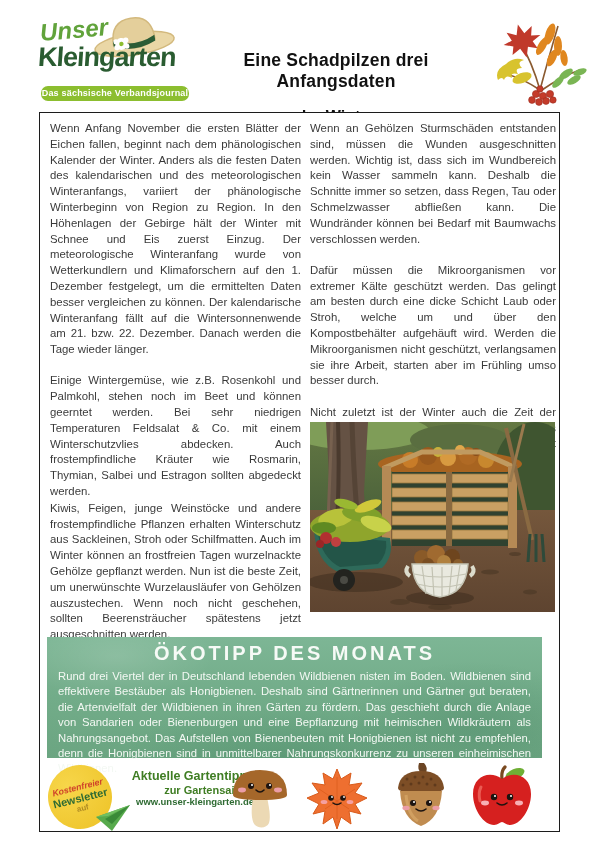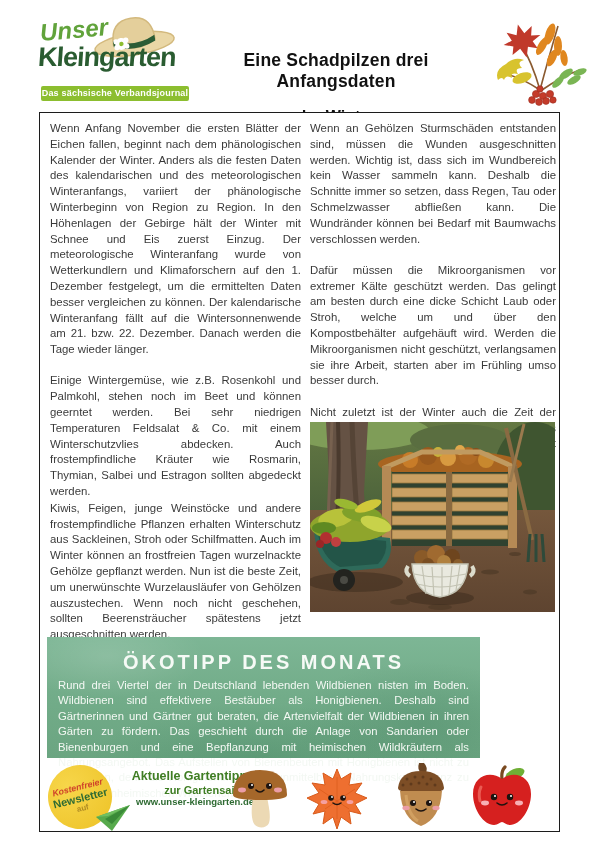--- a/index.html
+++ b/index.html
@@ -6,41 +6,41 @@
   body { background:#ffffff; font-family:"Liberation Sans", sans-serif; }
   .page { position:relative; width:600px; height:849px; background:#ffffff; overflow:hidden; }
 
   
   .logo-unser { position:absolute; left:40px; top:16px; font-size:24px; font-weight:bold; font-style:italic;
                 color:#61a33b; transform:rotate(-5deg); letter-spacing:0px; }
   .logo-hat { position:absolute; left:90px; top:8px; }
   .logo-kleingarten { position:absolute; left:38px; top:42px; font-size:27px; font-weight:bold;
                 color:#2a5c31; transform:skewX(-4deg); letter-spacing:-1px; }
   .logo-banner { position:absolute; left:41px; top:86px; width:148px; height:15px; background:#8cbe2f;
-                border-radius:2px; color:#ffffff; font-size:9px; font-weight:bold; text-align:center;
+                border-radius:7px; color:#ffffff; font-size:9px; font-weight:bold; text-align:center;
                 line-height:15px; letter-spacing:0.2px; }
   .title-wrap { position:absolute; left:186px; top:50px; width:300px; text-align:center; color:#111111; }
   .title-1 { font-size:17.5px; font-weight:bold; letter-spacing:0.2px; }
   .title-2 { font-size:16px; font-weight:bold; margin-top:16px; }
   .leaves-art { position:absolute; left:492px; top:12px; }
 
   
   .frame { position:absolute; left:39px; top:112px; width:521px; height:720px; border:1.6px solid #1c1c1c; background:#ffffff; }
 
   .col { position:absolute; font-size:11.4px; line-height:15.8px; color:#3a3a3a; text-align:justify; }
   .col-left  { left:10px; top:8px;  width:251px; }
   .col-right { left:270px; top:8px; width:246px; }
   .col p { margin:0 0 15.5px 0; }
   .col p.tight { margin-bottom:1px; }
   .caption { font-size:9.3px; font-style:italic; color:#3f3f3f; margin-top:5px; text-align:left; }
 
   .photo { position:absolute; left:270px; top:309px; width:245px; height:190px; }
 
   
-  .eco { position:absolute; left:7px; top:524px; width:433px; height:121px; padding:14px 11px 0 11px;
+  .eco { position:absolute; left:7px; top:524px; width:495px; height:121px; padding:5px 11px 0 11px;
          background:
            radial-gradient(140px 60px at 14% 16%, rgba(255,255,255,.14), transparent 70%),
            radial-gradient(180px 90px at 86% 72%, rgba(10,70,45,.14), transparent 70%),
            radial-gradient(220px 80px at 48% 104%, rgba(16,88,58,.16), transparent 75%),
            linear-gradient(180deg, #7db695 0%, #72ac89 50%, #6ba581 100%); }
   .eco-head { text-align:center; color:#f6faf6; font-size:20px; font-weight:bold; letter-spacing:3px; margin-bottom:4px; }
   .eco-body { color:#f3f8f3; font-size:11.3px; line-height:15.4px; text-align:justify; }
 
   
   .badge { position:absolute; left:8px; top:652px; width:64px; height:64px; border-radius:50%;

